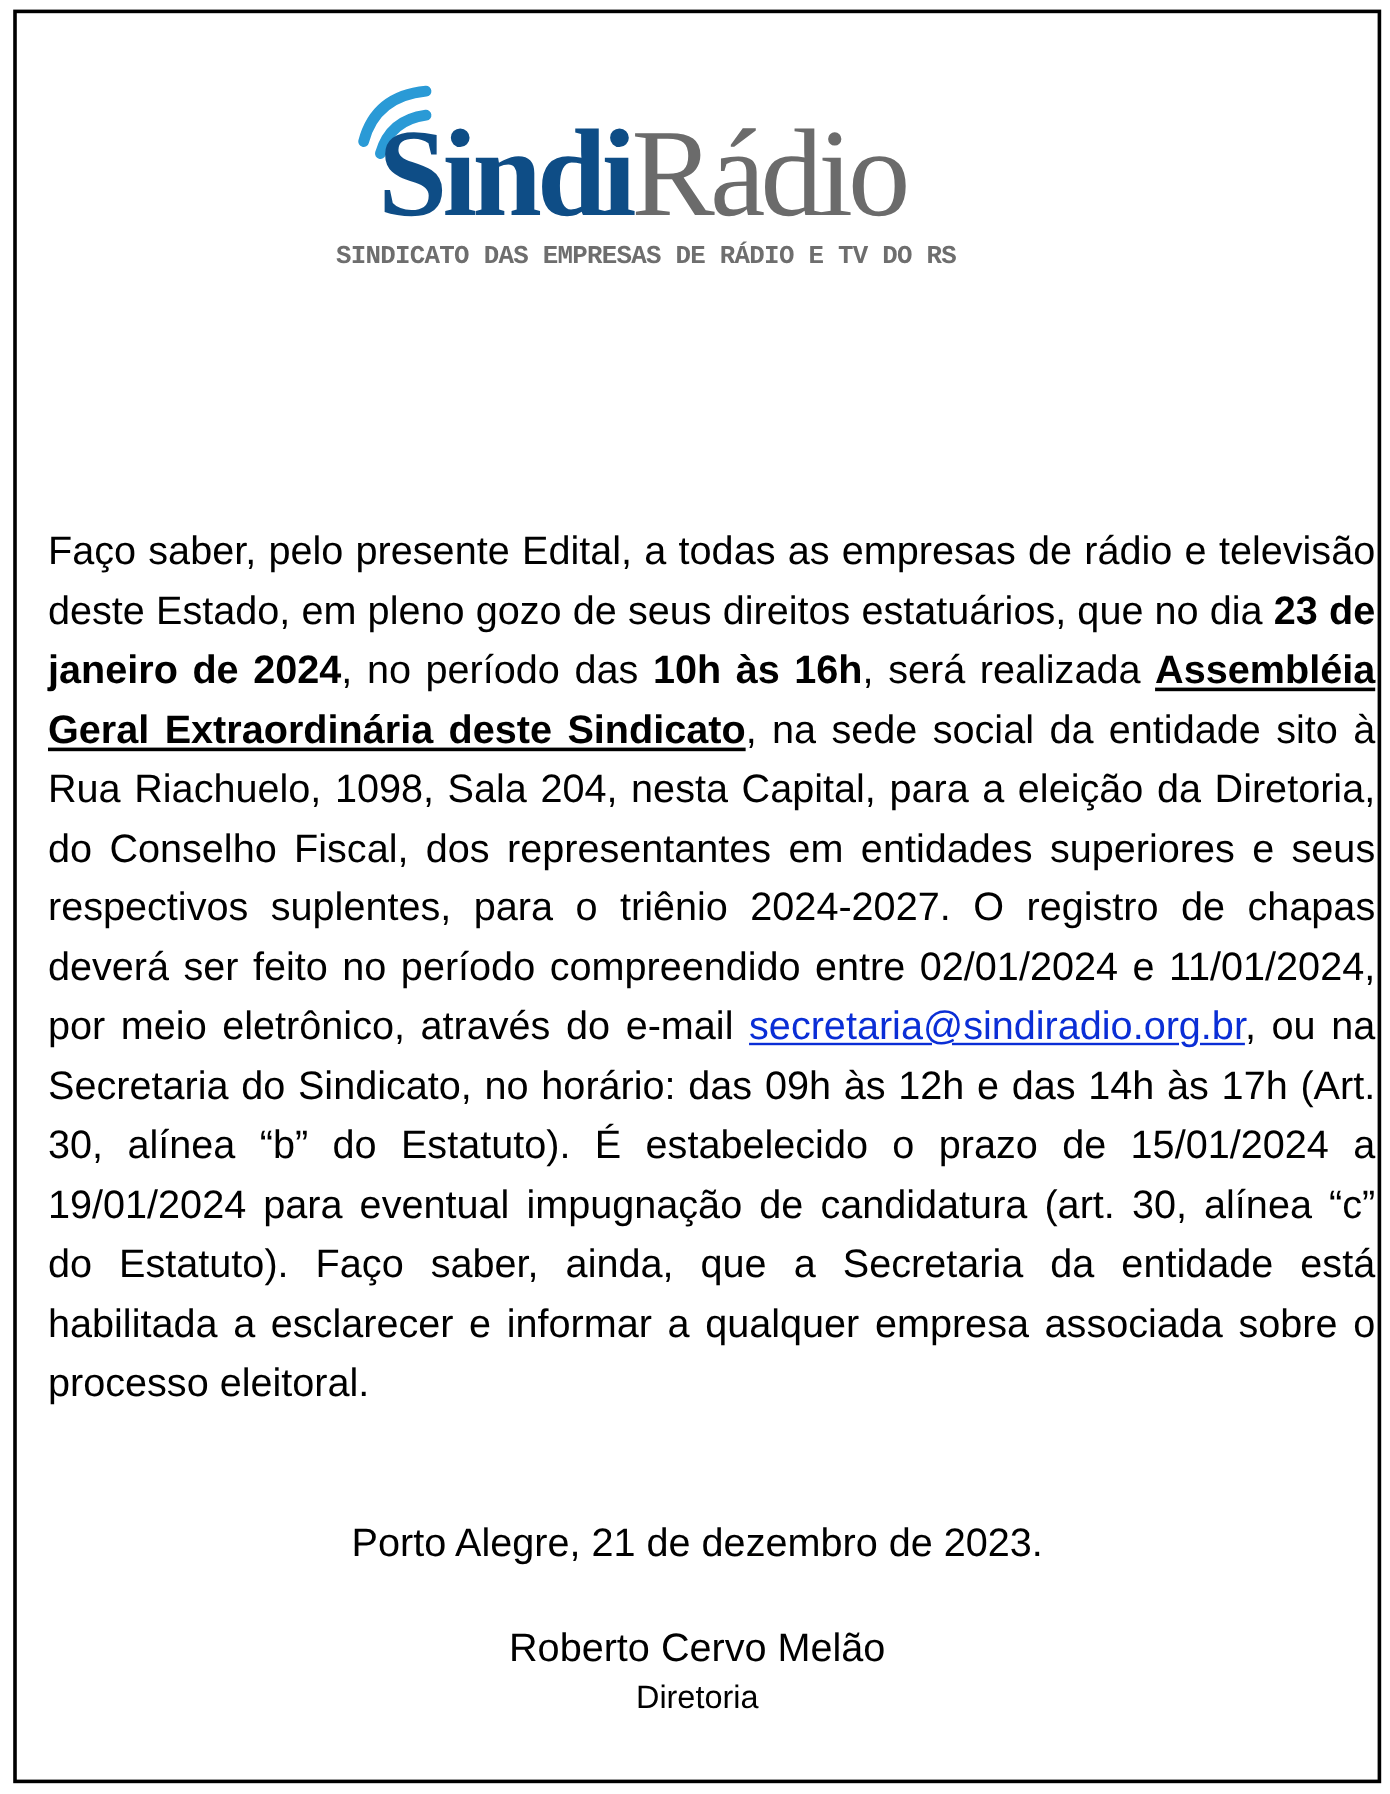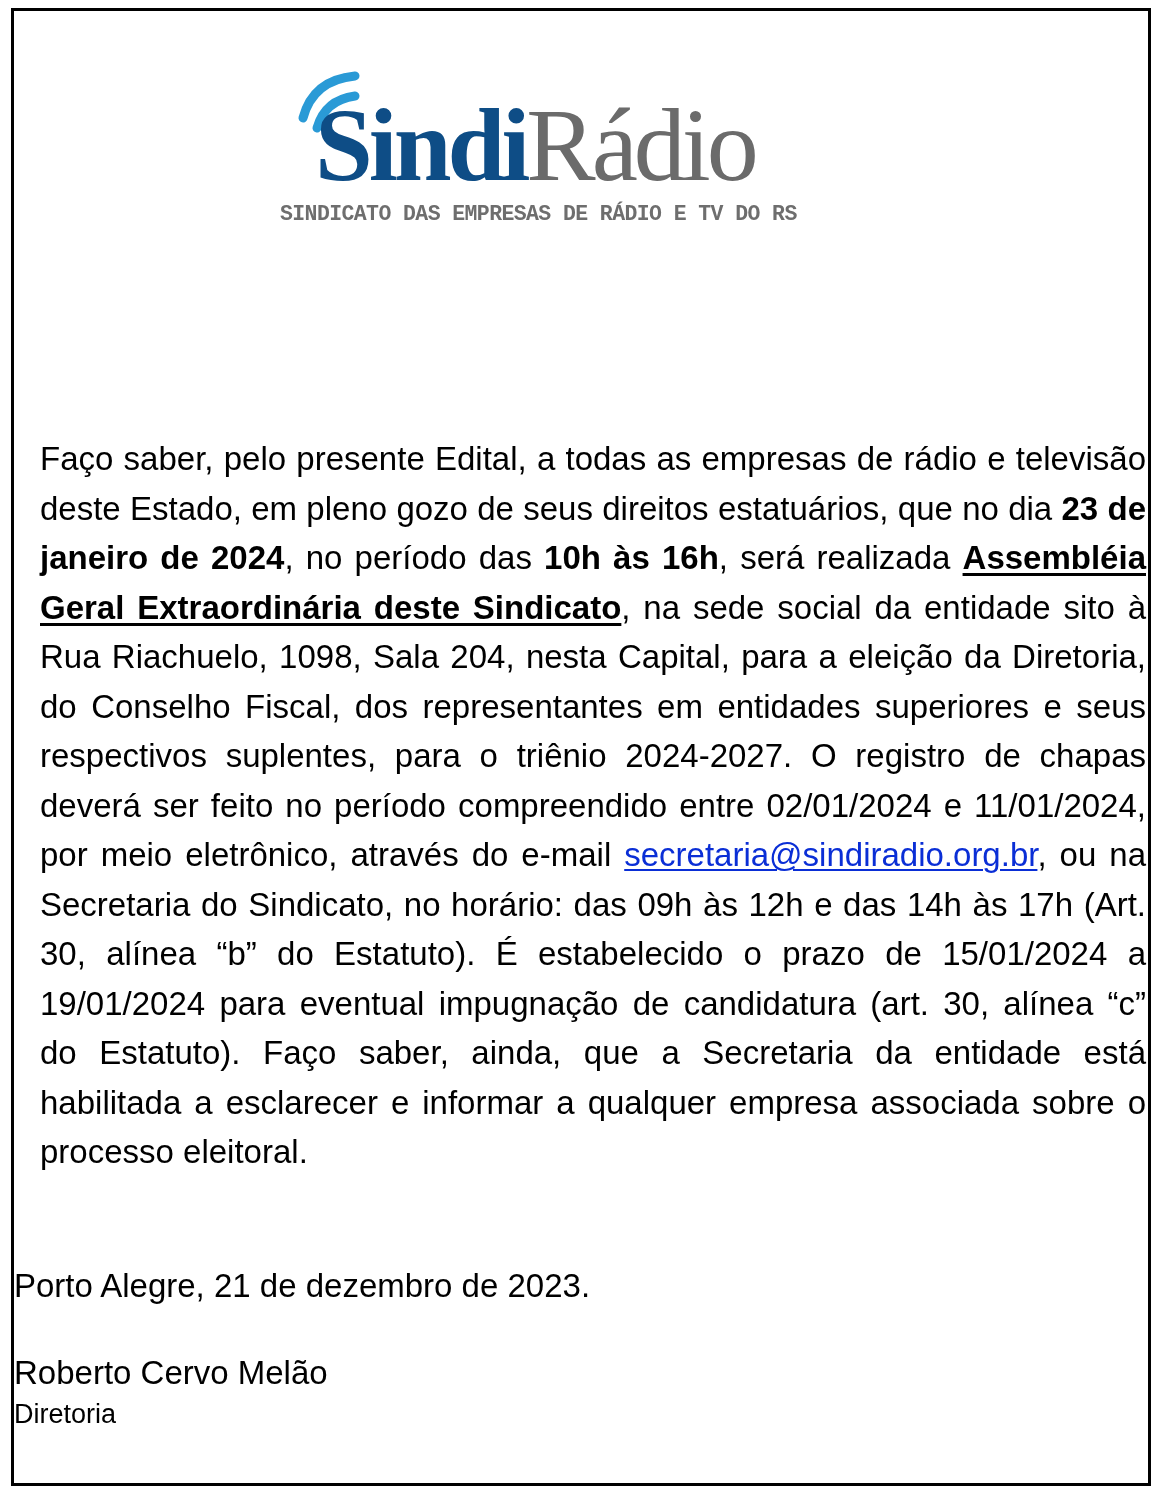--- a/index.html
+++ b/index.html
@@ -96,20 +96,21 @@
     .body-text a {
       color: #0a2ed6;
       text-decoration: underline;
       text-decoration-thickness: 2px;
       text-underline-offset: 3px;
     }
     .closing {
       position: absolute;
       left: 14px;
       width: 1134px;
+      text-align: center;
     }
     .place-date { top: 1266px; font-size: 33px; line-height: 40px; }
     .signer-name { top: 1353px; font-size: 33px; line-height: 40px; }
     .signer-role { top: 1397px; font-size: 27px; line-height: 34px; }
   </style>
 </head>
 <body>
 
 <div class="frame"></div>
 

